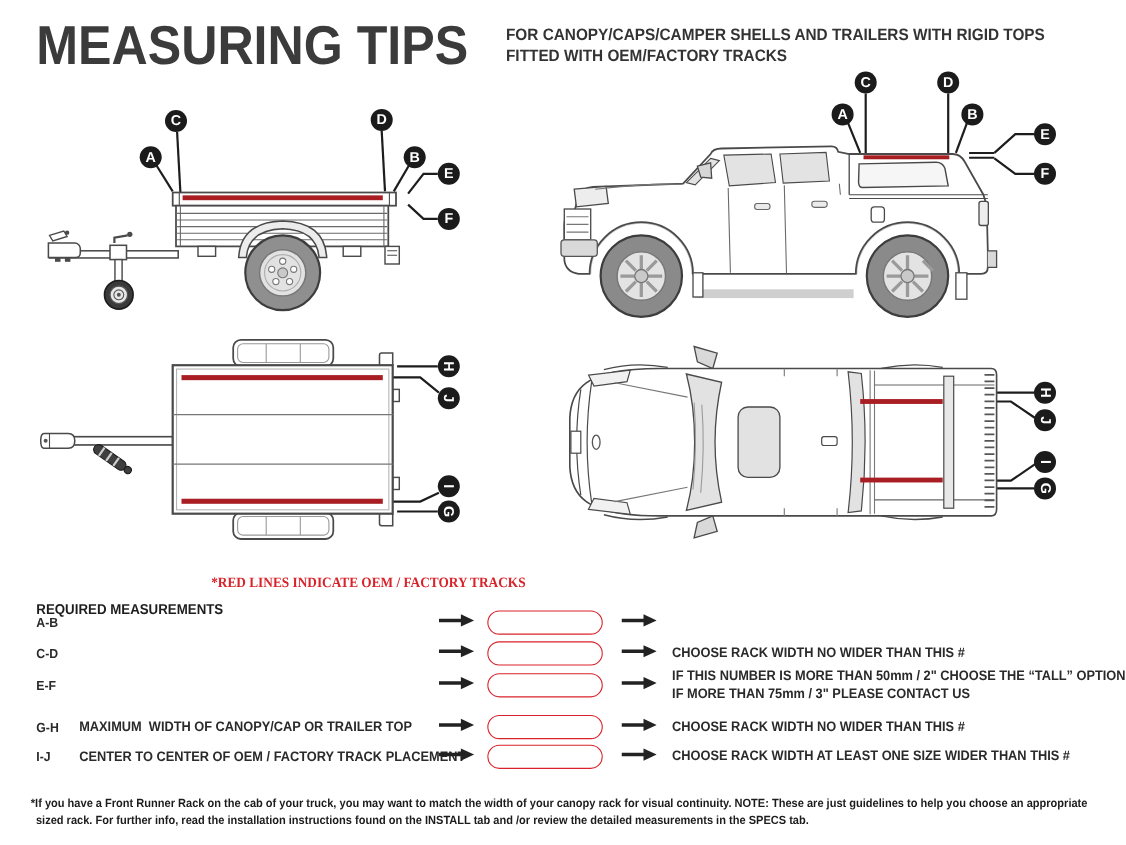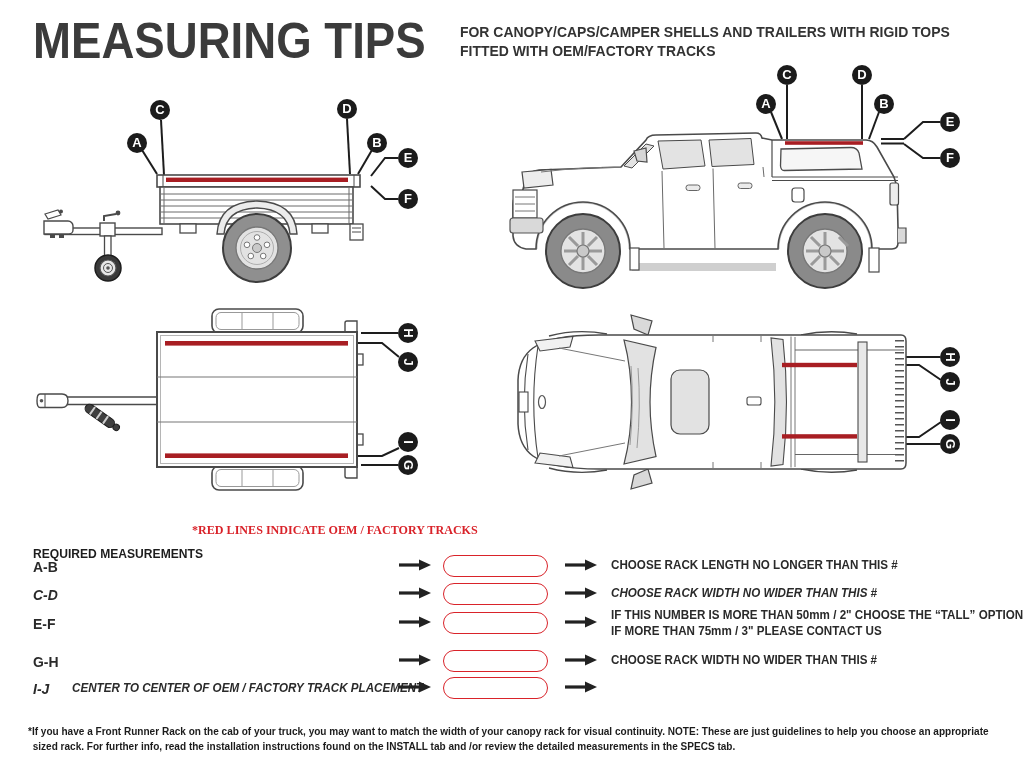--- a/index.html
+++ b/index.html
@@ -16,21 +16,21 @@
   .diagram{position:absolute;}
   .diagram svg{position:absolute;left:0;top:0;}
   .badge{position:absolute;width:20px;height:20px;border-radius:50%;background:#1b1b1b;color:#fff;
          font-weight:bold;font-size:13px;line-height:20px;text-align:center;z-index:3;}
   .badge.rot{transform:rotate(90deg);}
   
   .mhead{top:522px;font-size:13px;font-weight:bold;color:#1d1d1d;}
   .mhead.red{color:#d9232a;font-family:Liberation Serif, serif;}
   .mrow{position:absolute;left:0;width:1024px;}
   .mrow .cell{position:absolute;top:50%;transform:translateY(-50%);}
-  .mid{left:33px;font-size:15px;font-weight:bold;color:#2a2a2a;}
+  .mid{left:33px;font-size:12px;font-weight:bold;color:#2a2a2a;}
   .mdesc{left:72px;font-size:12.5px;font-weight:bold;color:#2a2a2a;line-height:15px;}
   .mnote{left:611px;font-size:12.5px;font-weight:bold;color:#2a2a2a;line-height:15.5px;}
   .arr1{left:399px;}
   .arr2{left:565px;}
   .pill{left:443px;width:103px;height:20px;border:1.6px solid #d9232a;border-radius:12px;background:#fff;}
   
   #footer{left:28px;top:724px;font-size:10.8px;color:#1c1c1c;line-height:14.5px;font-weight:bold;}
   #footer .l2{padding-left:5px;}
   svg .ln{stroke:#1d1d1d;stroke-width:2;fill:none;}
 </style>
@@ -259,26 +259,23 @@
   <div class="cell mid"><span class="cx">A-B</span></div>
   <div class="cell arr1"><svg width="32" height="12">
         <line x1="0" y1="6" x2="21" y2="6" stroke="#222" stroke-width="3.2"></line>
         <polygon points="20,0.5 32,6 20,11.5" fill="#222"></polygon>
       </svg></div>
   <div class="cell pill"></div>
   <div class="cell arr2"><svg width="32" height="12">
         <line x1="0" y1="6" x2="21" y2="6" stroke="#222" stroke-width="3.2"></line>
         <polygon points="20,0.5 32,6 20,11.5" fill="#222"></polygon>
       </svg></div>
-  <div class="cell mnote">
-      <span class="cx" style="display: block;">CHOOSE RACK LENGTH NO LONGER THAN THIS #</span>
-    </div>
-</div>
-
-<div class="mrow" style="top:581px;height:26px;font-style:italic;">
+</div>
+
+<div class="mrow" style="top:581px;height:26px;">
   <div class="cell mid"><span class="cx">C-D</span></div>
   <div class="cell arr1"><svg width="32" height="12">
         <line x1="0" y1="6" x2="21" y2="6" stroke="#222" stroke-width="3.2"></line>
         <polygon points="20,0.5 32,6 20,11.5" fill="#222"></polygon>
       </svg></div>
   <div class="cell pill"></div>
   <div class="cell arr2"><svg width="32" height="12">
         <line x1="0" y1="6" x2="21" y2="6" stroke="#222" stroke-width="3.2"></line>
         <polygon points="20,0.5 32,6 20,11.5" fill="#222"></polygon>
       </svg></div>
@@ -299,46 +296,52 @@
         <polygon points="20,0.5 32,6 20,11.5" fill="#222"></polygon>
       </svg></div>
   <div class="cell mnote">
       <span class="cx" style="display: block;">IF THIS NUMBER IS MORE THAN 50mm / 2" CHOOSE THE “TALL” OPTION</span>
       <span class="cx" style="display: block;">IF MORE THAN 75mm / 3" PLEASE CONTACT US</span>
     </div>
 </div>
 
 <div class="mrow" style="top:648px;height:26px;">
   <div class="cell mid"><span class="cx">G-H</span></div>
+  <div class="cell mdesc">
+      <span class="cx" style="display: block;">MAXIMUM  WIDTH OF CANOPY/CAP OR TRAILER TOP</span>
+    </div>
   <div class="cell arr1"><svg width="32" height="12">
         <line x1="0" y1="6" x2="21" y2="6" stroke="#222" stroke-width="3.2"></line>
         <polygon points="20,0.5 32,6 20,11.5" fill="#222"></polygon>
       </svg></div>
   <div class="cell pill"></div>
   <div class="cell arr2"><svg width="32" height="12">
         <line x1="0" y1="6" x2="21" y2="6" stroke="#222" stroke-width="3.2"></line>
         <polygon points="20,0.5 32,6 20,11.5" fill="#222"></polygon>
       </svg></div>
   <div class="cell mnote">
       <span class="cx" style="display: block;">CHOOSE RACK WIDTH NO WIDER THAN THIS #</span>
     </div>
 </div>
 
-<div class="mrow" style="top:675px;height:26px;font-style:italic;">
+<div class="mrow" style="top:675px;height:26px;">
   <div class="cell mid"><span class="cx">I-J</span></div>
   <div class="cell mdesc">
       <span class="cx" style="display: block;">CENTER TO CENTER OF OEM / FACTORY TRACK PLACEMENT</span>
     </div>
   <div class="cell arr1"><svg width="32" height="12">
         <line x1="0" y1="6" x2="21" y2="6" stroke="#222" stroke-width="3.2"></line>
         <polygon points="20,0.5 32,6 20,11.5" fill="#222"></polygon>
       </svg></div>
   <div class="cell pill"></div>
   <div class="cell arr2"><svg width="32" height="12">
         <line x1="0" y1="6" x2="21" y2="6" stroke="#222" stroke-width="3.2"></line>
         <polygon points="20,0.5 32,6 20,11.5" fill="#222"></polygon>
       </svg></div>
+  <div class="cell mnote">
+      <span class="cx" style="display: block;">CHOOSE RACK WIDTH AT LEAST ONE SIZE WIDER THAN THIS #</span>
+    </div>
 </div>
 
 <div class="abs" id="footer">
   <span class="cx">*If you have a Front Runner Rack on the cab of your truck, you may want to match the width of your canopy rack for visual continuity. NOTE: These are just guidelines to help you choose an appropriate</span><br>
   <span class="cx l2">sized rack. For further info, read the installation instructions found on the INSTALL tab and /or review the detailed measurements in the SPECS tab.</span>
 </div>
 
 </body></html>

